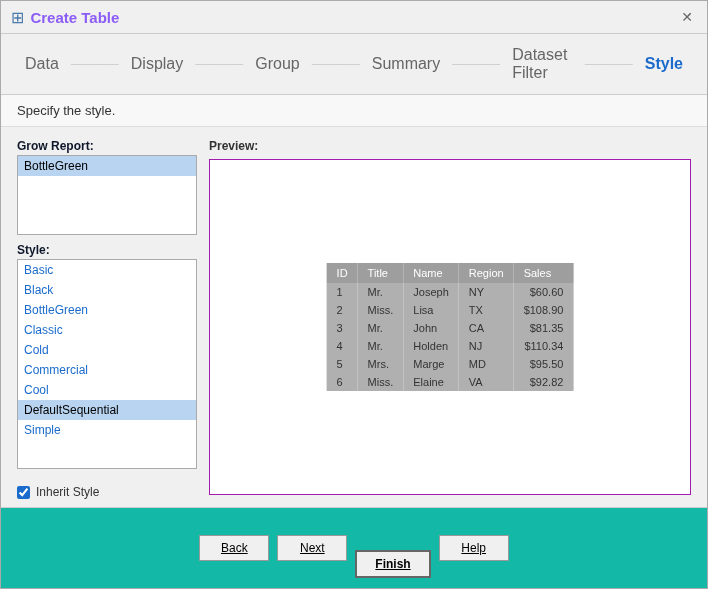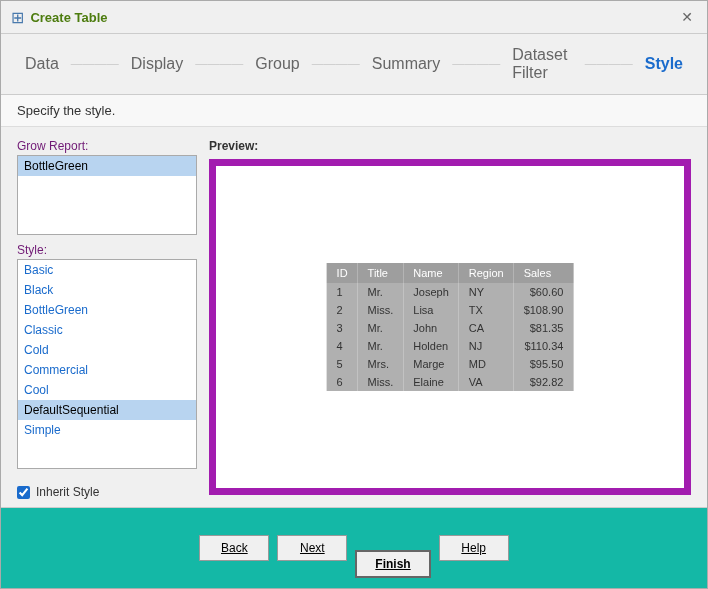--- a/index.html
+++ b/index.html
@@ -33,23 +33,23 @@
     .title-bar-left {
       display: flex;
       align-items: center;
       gap: 6px;
     }
     .title-icon {
       color: #4a7aad;
       font-size: 16px;
     }
     .title-text {
-      font-size: 13px;
-      font-weight: bold;
-      color: #4d7c0f;
+      font-size: 15px;
+      font-weight: bold;
+      color: #8b5cf6;
     }
     .close-btn {
       cursor: pointer;
       font-size: 14px;
       color: #666;
       background: none;
       border: none;
       padding: 2px 4px;
     }
     .wizard-tabs {
@@ -91,22 +91,22 @@
     }
     .left-panel {
       width: 180px;
       display: flex;
       flex-direction: column;
       gap: 8px;
       flex-shrink: 0;
     }
     .section-label {
       font-size: 12px;
-      color: #701a75;
-      font-weight: normal;
+      color: #0f172a;
+      font-weight: bold;
       margin-bottom: 2px;
     }
     .list-box {
       border: 1px solid #aaa;
       background: #fff;
       overflow-y: auto;
       flex-shrink: 0;
     }
     .grow-list {
       height: 80px;
@@ -144,21 +144,21 @@
       flex-direction: column;
     }
     .preview-label {
       font-size: 12px;
       color: #333;
       font-weight: bold;
       margin-bottom: 6px;
     }
     .preview-box {
       flex: 1;
-      border: 7px solid #a21caf;
+      border: 1px solid #a21caf;
       background: #fff;
       display: flex;
       align-items: center;
       justify-content: center;
       overflow: hidden;
       position: relative;
     }
     .preview-table-wrapper {
       position: absolute;
       top: 50%;

